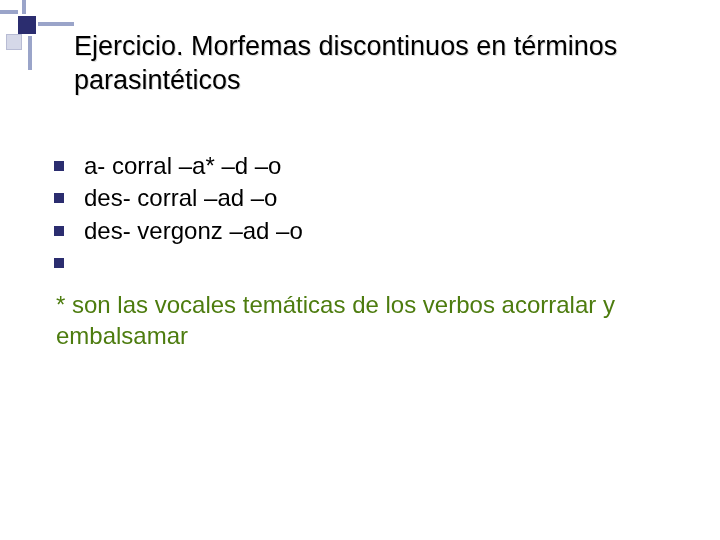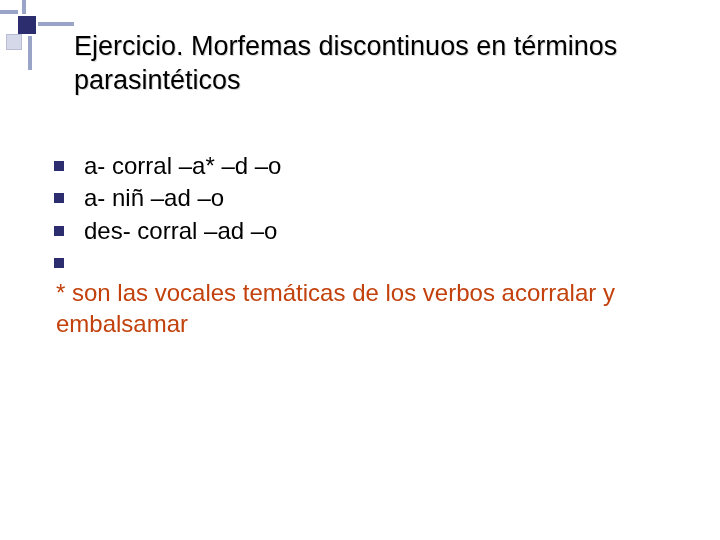--- a/index.html
+++ b/index.html
@@ -78,25 +78,25 @@
   }
   ul.items li .bullet {
     position: absolute;
     left: 4px;
     top: 11px;
     width: 10px;
     height: 10px;
     background: #2b2d6f;
   }
   .footnote {
-    margin-top: 30px;
+    margin-top: 42px;
     padding-left: 18px;
     font-size: 24px;
     line-height: 1.3;
-    color: #c2410c;
+    color: #4d7c0f;
   }
 </style>
 </head>
 <body>
 
 <div class="slide">
 
   <div class="corner-deco">
     <div class="deco-line-h" style="top:10px; left:0; width:18px;"></div>
     <div class="deco-line-v" style="top:0; left:22px; height:14px;"></div>
@@ -109,28 +109,25 @@
   <div class="title">Ejercicio. Morfemas discontinuos en términos parasintéticos</div>
 
   <div class="body">
     <ul class="items">
       <li>
         <span class="bullet"></span>
         <span>a- corral –a* –d –o</span>
       </li>
       <li>
         <span class="bullet"></span>
-        <span>a- niñ –ad –o</span>
-      </li>
-      <li>
-        <span class="bullet"></span>
         <span>des- corral –ad –o</span>
       </li>
       <li>
         <span class="bullet"></span>
+        <span>des- vergonz –ad –o</span>
       </li>
       <li>
         <span class="bullet"></span>
       </li>
     </ul>
 
     <div class="footnote">* son las vocales temáticas de los verbos acorralar y embalsamar</div>
   </div>
 
 </div>

